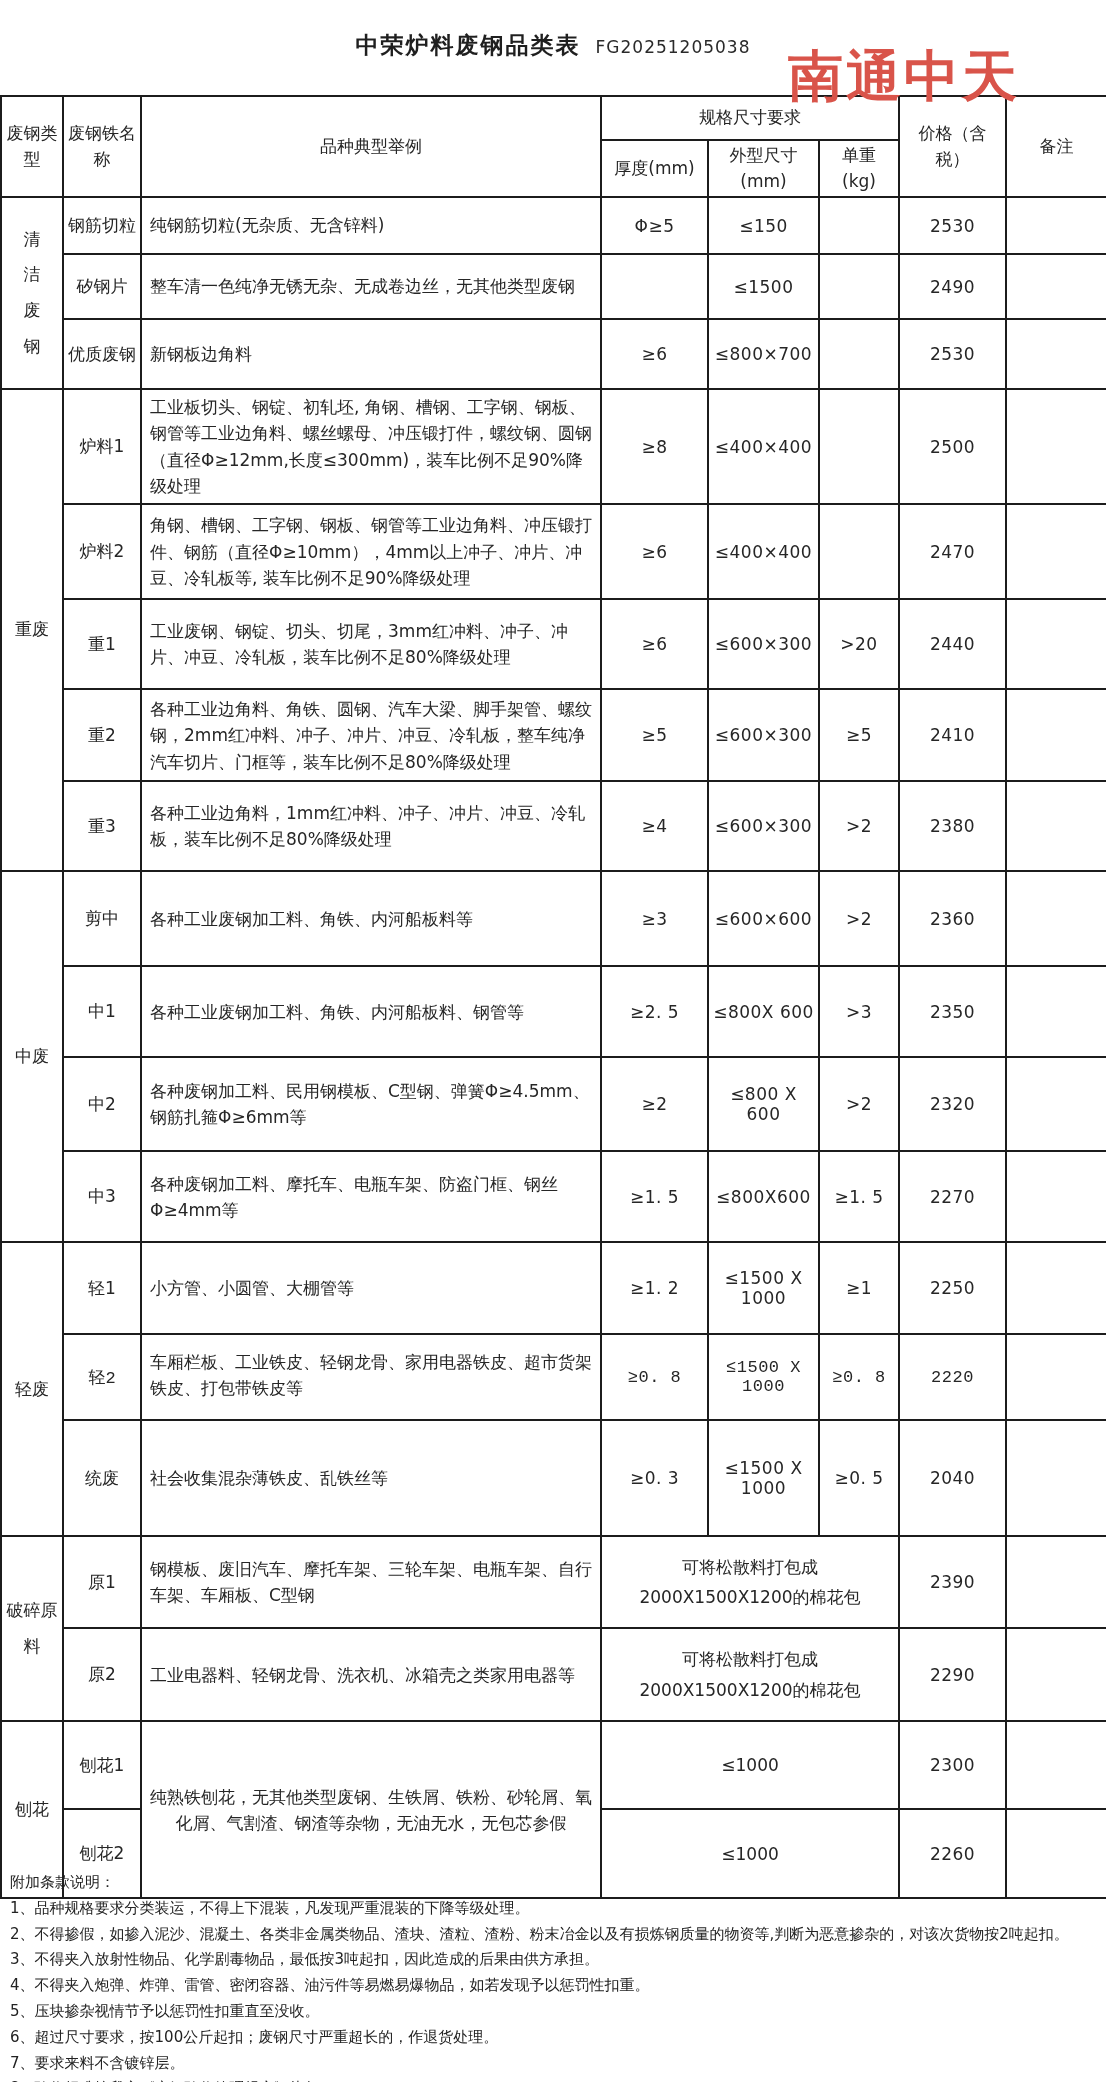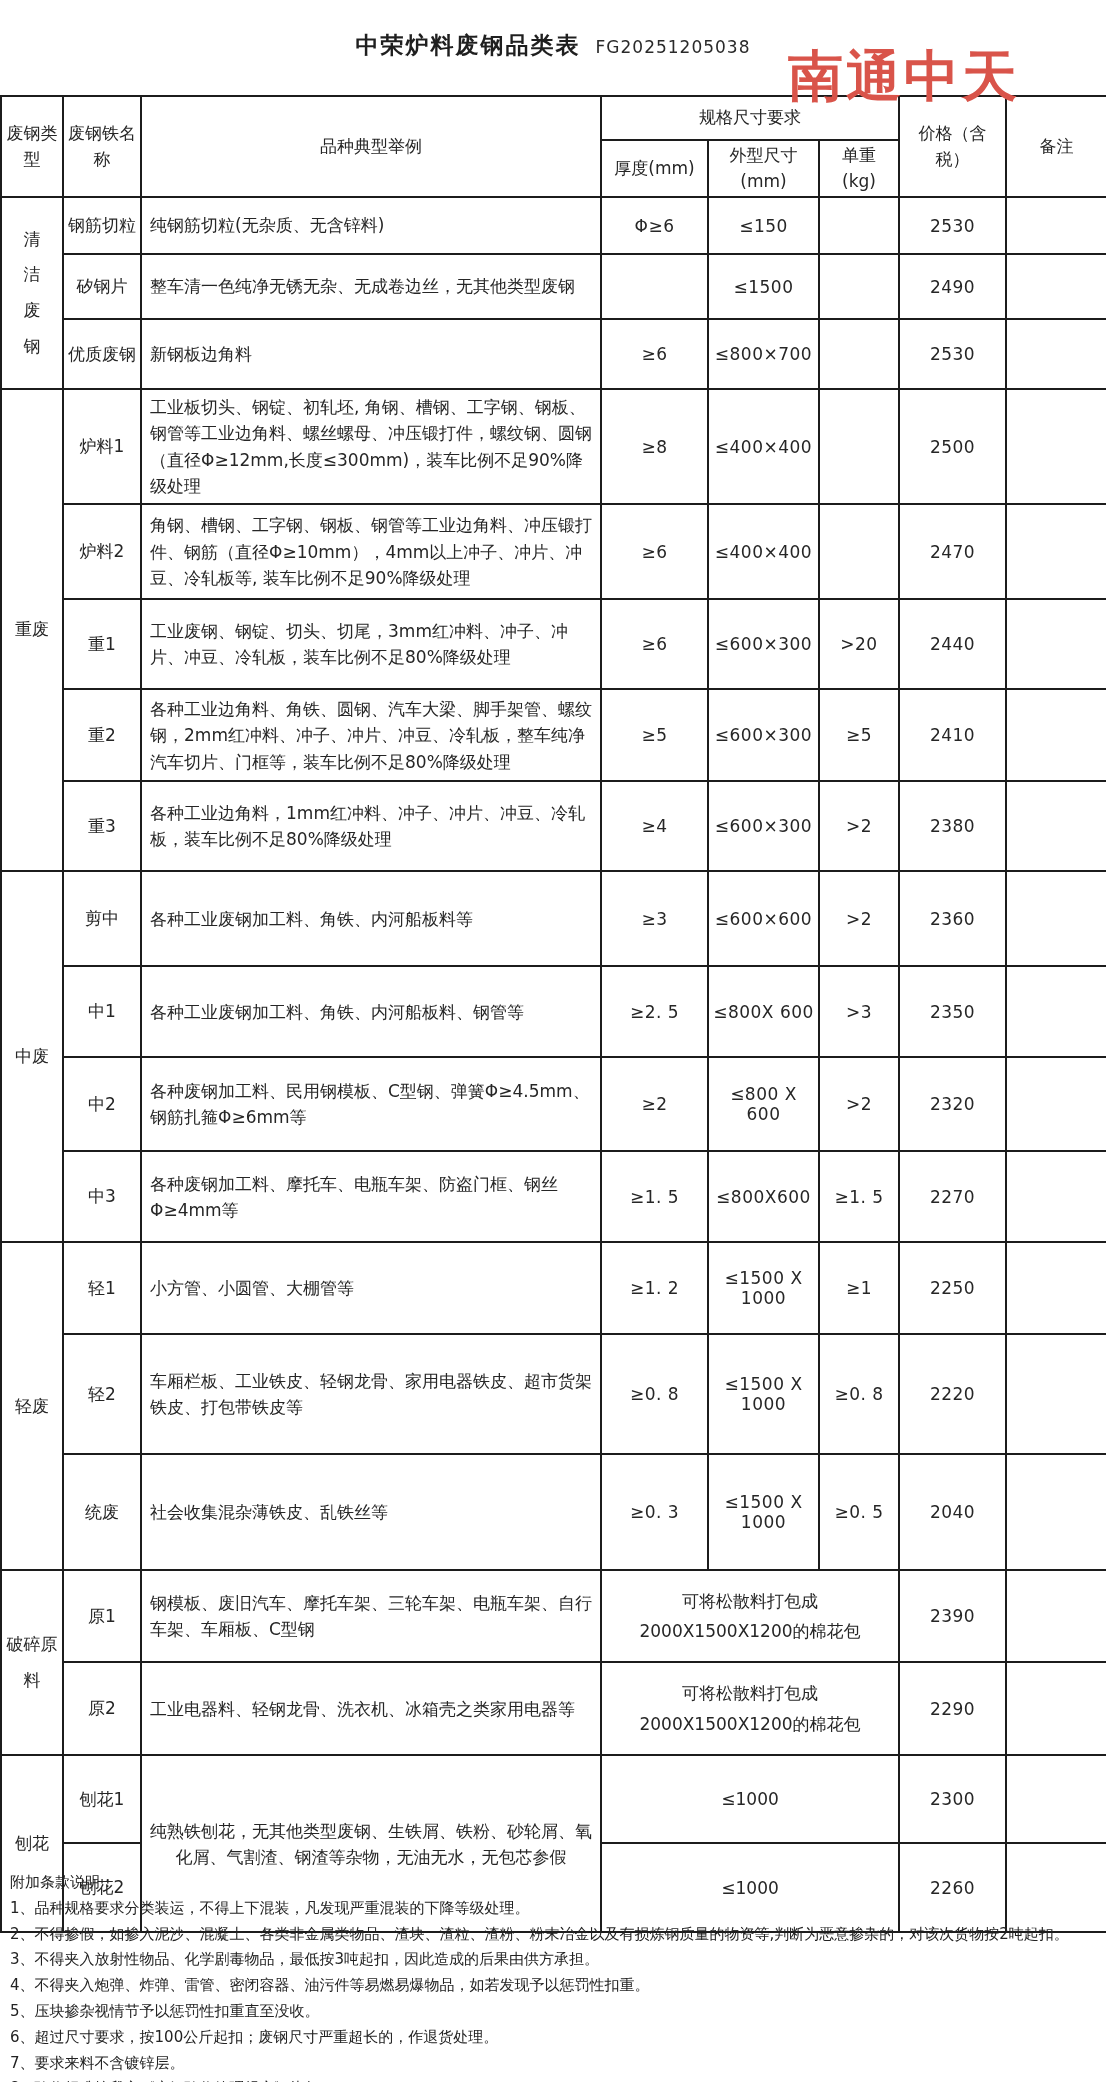--- a/index.html
+++ b/index.html
@@ -140,21 +140,21 @@
       </tr>
     </thead>
     <tbody>
         <tr style="height: 57px;">
           <td class="group" rowspan="3">清
 洁
 废
 钢</td>
           <td class="name">钢筋切粒</td>
           <td class="desc">纯钢筋切粒(无杂质、无含锌料)</td>
-          <td class="num">Φ≥6</td>
+          <td class="num">Φ≥5</td>
           <td class="num">≤150</td>
           <td class="num"></td>
           <td class="price">2530</td>
           <td class="remark"></td>
         </tr>
         <tr style="height: 65px;">
           <td class="name">矽钢片</td>
           <td class="desc">整车清一色纯净无锈无杂、无成卷边丝，无其他类型废钢</td>
           <td class="num"></td>
           <td class="num">≤1500</td>
@@ -257,21 +257,21 @@
         <tr style="height: 92px;">
           <td class="group" rowspan="3">轻废</td>
           <td class="name">轻1</td>
           <td class="desc">小方管、小圆管、大棚管等</td>
           <td class="num">≥1. 2</td>
           <td class="num">≤1500 X 1000</td>
           <td class="num">≥1</td>
           <td class="price">2250</td>
           <td class="remark"></td>
         </tr>
-        <tr style="height: 120px;">
+        <tr style="height: 86px; font-family: Liberation Mono, monospace;">
           <td class="name">轻2</td>
           <td class="desc">车厢栏板、工业铁皮、轻钢龙骨、家用电器铁皮、超市货架铁皮、打包带铁皮等</td>
           <td class="num">≥0. 8</td>
           <td class="num">≤1500 X 1000</td>
           <td class="num">≥0. 8</td>
           <td class="price">2220</td>
           <td class="remark"></td>
         </tr>
         <tr style="height: 116px;">
           <td class="name">统废</td>

